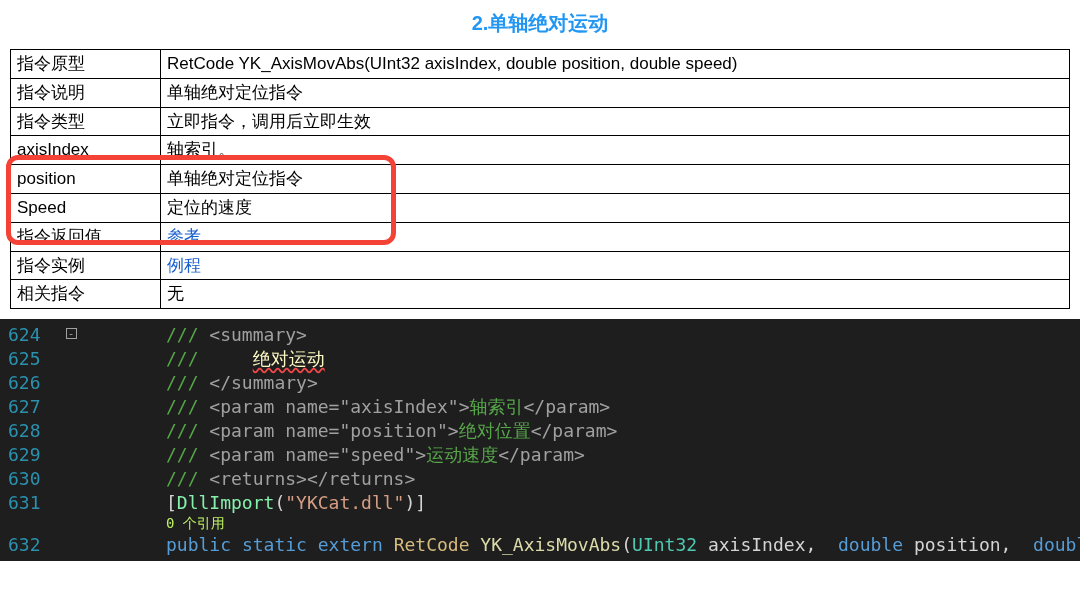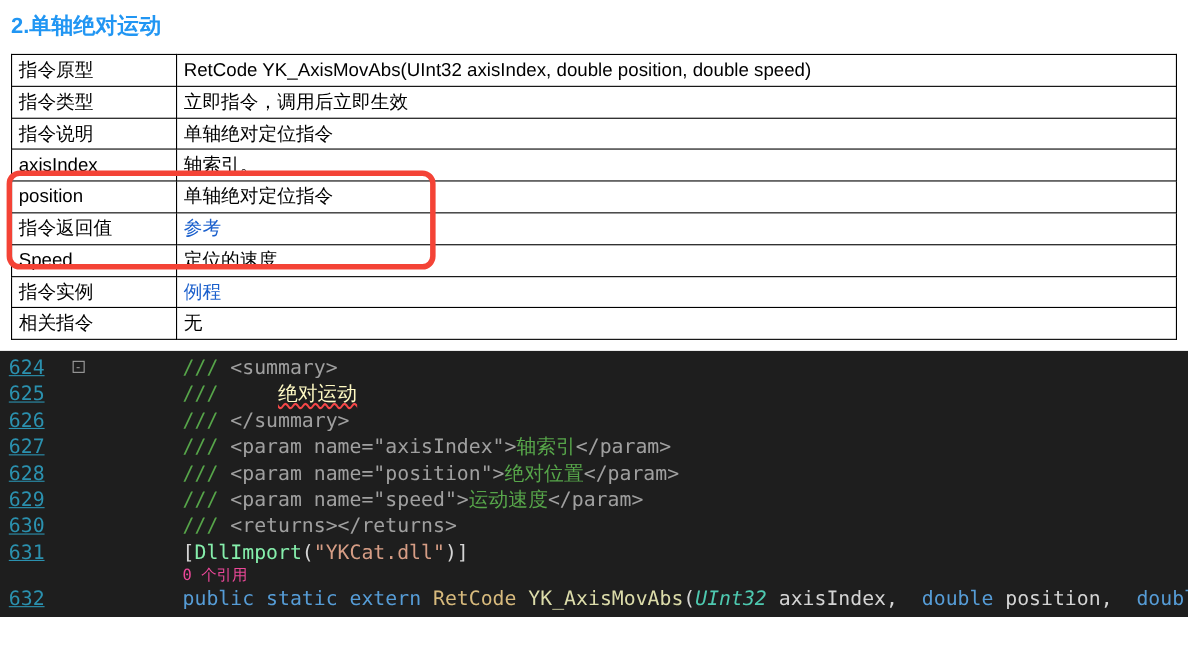--- a/index.html
+++ b/index.html
@@ -9,20 +9,21 @@
       background: #fff;
     }
     .content-wrapper {
       padding: 10px 10px 0 10px;
     }
     .section-heading {
       color: #2196f3;
       font-size: 20px;
       font-weight: bold;
       margin-bottom: 12px;
+      text-align: center;
     }
     .table-wrapper {
       position: relative;
       margin-bottom: 10px;
     }
     table {
       border-collapse: collapse;
       width: 100%;
       font-size: 17px;
     }
@@ -63,21 +64,20 @@
       flex-shrink: 0;
     }
     .linenum {
       color: #2b91af;
       width: 48px;
       text-align: center;
       padding-right: 6px;
       height: 24px;
       display: flex;
       align-items: center;
-      text-decoration: underline;
     }
     .fold-col {
       width: 30px;
       display: flex;
       flex-direction: column;
       padding-top: 4px;
       flex-shrink: 0;
     }
     .fold-cell {
       height: 24px;
@@ -121,59 +121,59 @@
       text-underline-offset: 2px;
     }
     .c-attr-name { color: #a0a0a0; }
     .c-attr-val { color: #a0a0a0; }
     .c-string { color: #d69d85; }
     .c-type-green { color: #86efac; }
     .c-type-yellow { color: #d7ba7d; }
     .c-method { color: #dcdcaa; }
     .c-keyword { color: #569cd6; }
     .c-white { color: #d4d4d4; }
-    .c-param-italic { color: #9cdcfe; font-style: italic; }
-    .c-grey-small { color: #ec4899; }
+    .c-param-italic { color: #9cdcfe; }
+    .c-grey-small { color: #bef264; }
   </style>
 </head>
 <body>
 
 <div class="content-wrapper">
   <div class="section-heading">2.单轴绝对运动</div>
 
   <div class="table-wrapper">
     <table>
       <tbody>
         <tr>
           <td class="col-label">指令原型</td>
           <td>RetCode YK_AxisMovAbs(UInt32 axisIndex, double position, double speed)</td>
         </tr>
         <tr>
+          <td class="col-label">指令说明</td>
+          <td>单轴绝对定位指令</td>
+        </tr>
+        <tr>
           <td class="col-label">指令类型</td>
           <td>立即指令，调用后立即生效</td>
         </tr>
         <tr>
-          <td class="col-label">指令说明</td>
-          <td>单轴绝对定位指令</td>
-        </tr>
-        <tr>
           <td class="col-label">axisIndex</td>
           <td>轴索引。</td>
         </tr>
         <tr>
           <td class="col-label">position</td>
           <td>单轴绝对定位指令</td>
         </tr>
         <tr>
+          <td class="col-label">Speed</td>
+          <td>定位的速度</td>
+        </tr>
+        <tr>
           <td class="col-label">指令返回值</td>
           <td><a class="link">参考</a></td>
-        </tr>
-        <tr>
-          <td class="col-label">Speed</td>
-          <td>定位的速度</td>
         </tr>
         <tr>
           <td class="col-label">指令实例</td>
           <td><a class="link">例程</a></td>
         </tr>
         <tr>
           <td class="col-label">相关指令</td>
           <td>无</td>
         </tr>
       </tbody>

